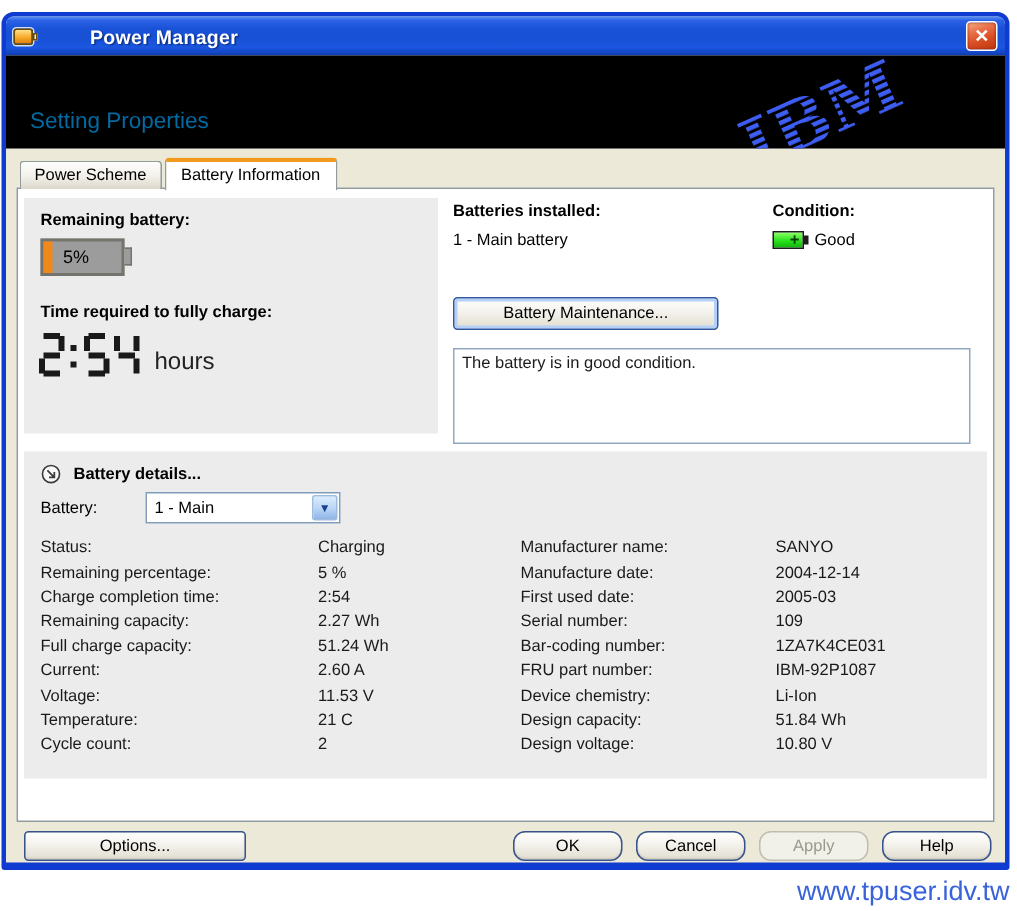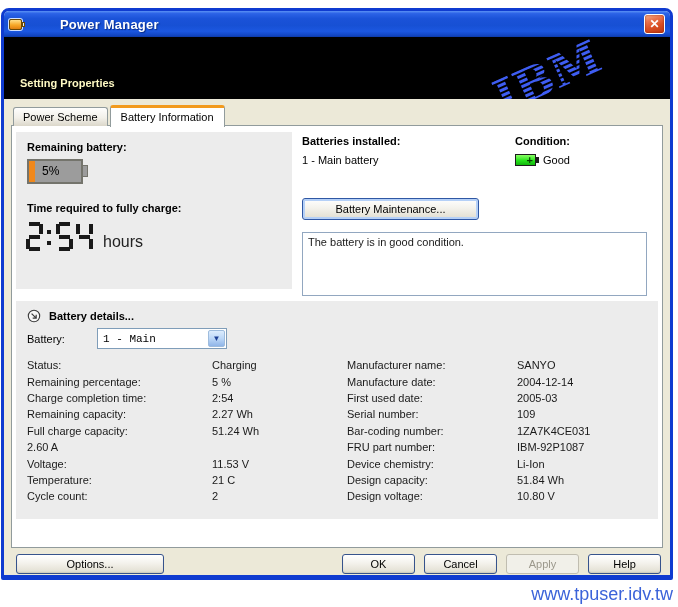--- a/index.html
+++ b/index.html
@@ -37,21 +37,21 @@
     text-shadow:1px 1px 1px #0b2d86; letter-spacing:.2px;
   }
   .close-btn {
     width:21px; height:20px; border-radius:3px; border:1px solid #fff;
     background:linear-gradient(160deg,#f6b289 0%,#ea744e 30%,#da4f24 60%,#bd3812 100%);
     color:#fff; font-weight:bold; font-size:12px; line-height:18px; text-align:center;
     cursor:pointer; box-shadow:inset 0 0 2px #8c1e00;
   }
 
   .header { height:62px; background:#000; position:relative; overflow:hidden; }
-  .header-title { position:absolute; left:16px; bottom:10px; color:#fef9c3; font-weight:bold; font-size:11px; }
+  .header-title { position:absolute; left:16px; bottom:10px; color:#0369a1; font-weight:normal; font-size:15px; }
   .ibm-logo { position:absolute; right:14px; top:-12px; }
 
   
   .client { padding:5px 7px 0 7px; height:479px; position:relative; }
 
   .tabs { display:flex; align-items:flex-end; height:22px; padding-left:2px; position:relative; z-index:2; }
   .tab {
     border:1px solid #919b9c; border-bottom:none; border-radius:3px 3px 0 0;
     background:linear-gradient(180deg,#fefefd 0%,#f2f0e9 55%,#dbd7ca 100%);
     padding:3px 9px 3px; margin-right:2px; white-space:nowrap; cursor:pointer;
@@ -131,39 +131,39 @@
   
   .details-heading { position:absolute; left:11px; top:8px; display:flex; align-items:center; cursor:pointer; }
   .details-heading svg { margin-right:8px; }
   .details-heading .txt { font-weight:bold; }
 
   .combo-label { position:absolute; left:11px; top:32px; }
   .combo {
     position:absolute; left:81px; top:27px; width:130px; height:21px;
     background:#fff; border:1px solid #7f9db9; display:flex; align-items:center; cursor:pointer;
   }
-  .combo .val { flex:1; padding-left:5px;font-family:Liberation Mono, monospace; }
+  .combo .val { flex:1; padding-left:5px; }
   .combo .arrow-btn {
     width:17px; height:17px; margin:1px; border:1px solid #9ebcdd; border-radius:2px;
     background:linear-gradient(180deg,#dcecfd 0%,#bcd7f7 50%,#8fb5e8 100%);
     color:#1c3f94; font-size:8px; line-height:16px; text-align:center;
   }
 
   .dcol { position:absolute; top:56px; }
   .dcol-left { left:11px; width:305px; }
   .dcol-right { left:331px; width:315px; }
   .drow { display:flex; height:16.4px; align-items:center; color:#1a1a1a; }
   .dcol-left .drow .dl { width:185px; }
   .dcol-right .drow .dl { width:170px; }
 
   
   .footer { display:flex; margin-top:6px; padding:0 2px; align-items:center; }
   .btn-options { width:148px; height:20px; margin-left:3px; }
   .footer .spacer { flex:1; }
-  .btn-std { width:73px; height:20px; margin-left:9px; }
+  .btn-std { width:73px; height:20px; margin-left:9px;border-radius:8px; }
   .btn-disabled {
     color:#9b988c; border:1px solid #c0bdb0; cursor:default;
     background:#f1f0e9; box-shadow:none;
   }
 
   .watermark {
     position:absolute; right:5px; top:584px; font-size:18px; color:#3b63d9;
   }
 </style>
 </head>
@@ -295,20 +295,21 @@
             </div>
             <div class="drow">
               <span class="dl">Remaining capacity:</span>
               <span class="dv">2.27 Wh</span>
             </div>
             <div class="drow">
               <span class="dl">Full charge capacity:</span>
               <span class="dv">51.24 Wh</span>
             </div>
             <div class="drow">
+              <span class="dl">Current:</span>
               <span class="dv">2.60 A</span>
             </div>
             <div class="drow">
               <span class="dl">Voltage:</span>
               <span class="dv">11.53 V</span>
             </div>
             <div class="drow">
               <span class="dl">Temperature:</span>
               <span class="dv">21 C</span>
             </div>

